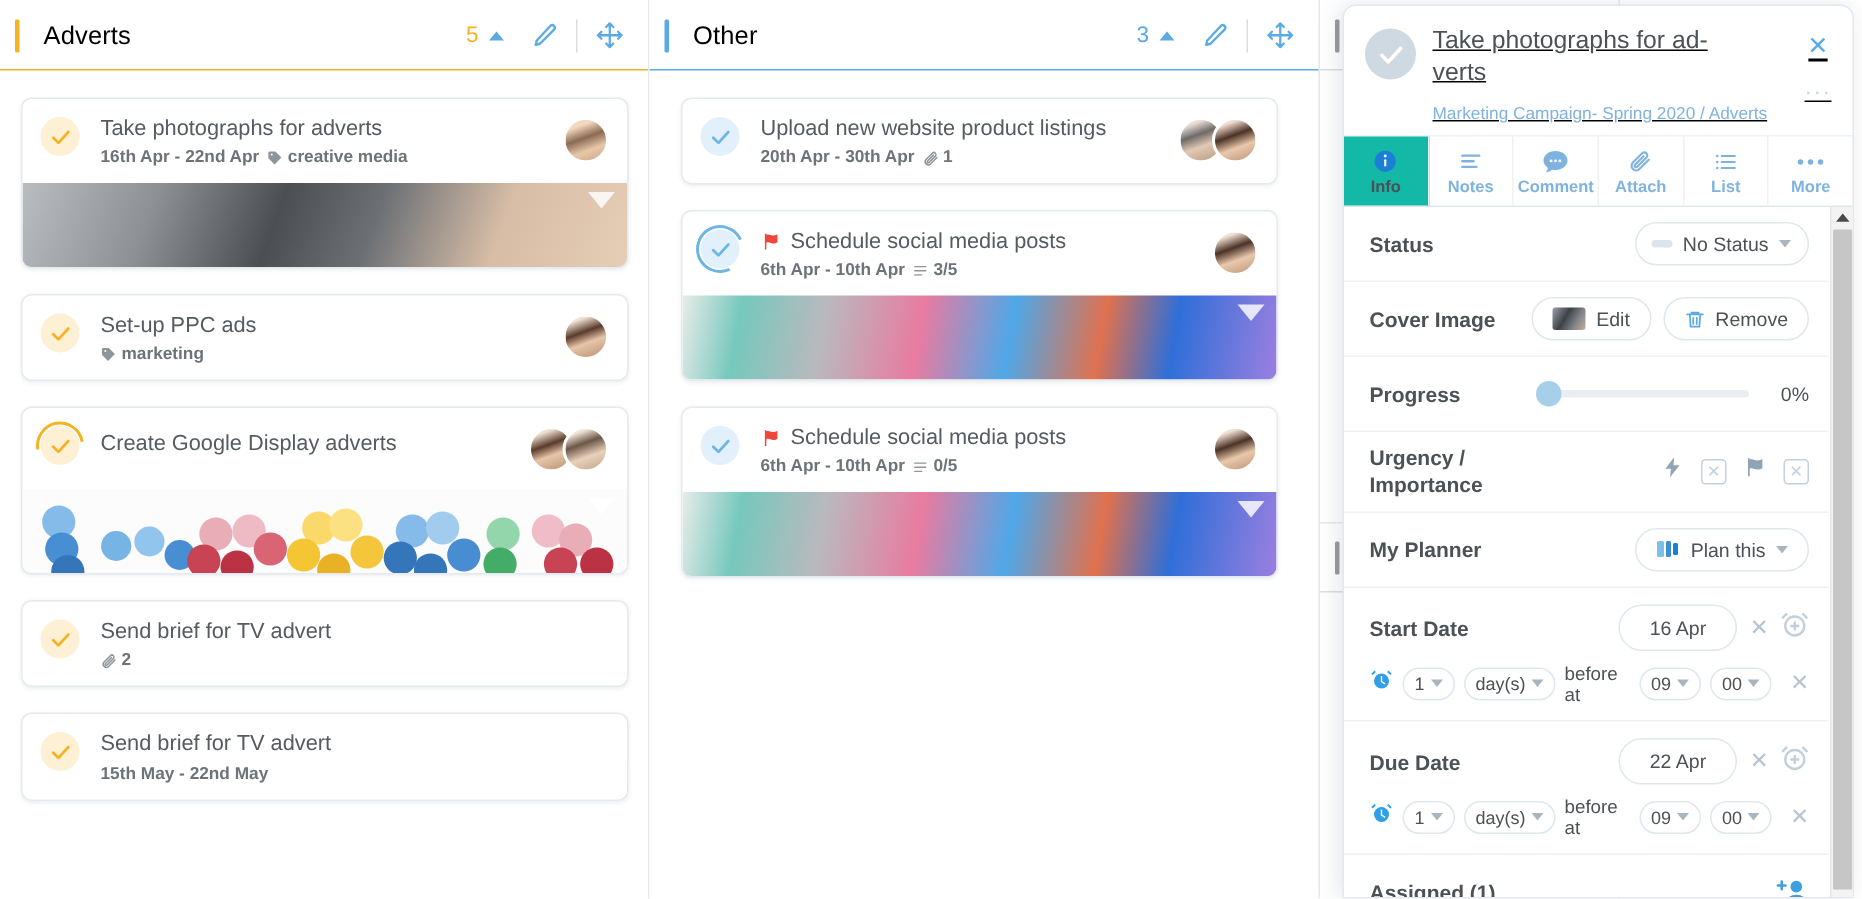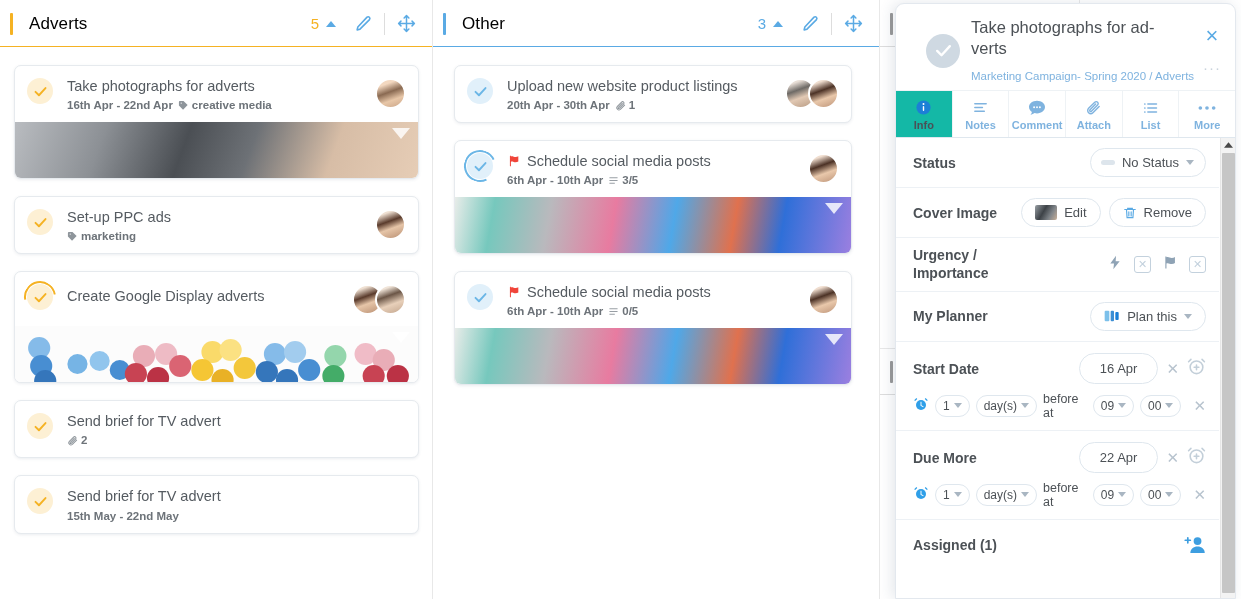--- a/index.html
+++ b/index.html
@@ -71,21 +71,21 @@
     border-top:11px solid rgba(255,255,255,.82);
   }
 
   
   .panel {
     position:absolute; left:895px; top:3px; width:341px; height:596px;
     background:#fff; border:1px solid #e3e8ee; border-radius:9px 9px 0 0;
     box-shadow:-3px 0 14px rgba(50,70,100,.13);
     overflow:hidden; display:flex; flex-direction:column;
   }
-  .panel-head { padding:13px 14px 8px 30px; display:flex; align-items:center; }
+  .panel-head { padding:13px 14px 8px 14px; display:flex; align-items:flex-start;text-decoration:underline; }
   .panel-chk { width:34px;height:34px;border-radius:50%;background:#cfd9e2;display:flex;align-items:center;justify-content:center;flex:0 0 auto;margin-top:2px; }
   .panel-chk svg { width:19px;height:19px; }
   .panel-head-text { flex:1 1 auto; padding-left:11px; padding-right:4px; min-width:0; }
   .panel-title { font-size:16.5px; color:#4c5156; line-height:1.28; }
   .panel-breadcrumb { font-size:11.5px; color:#7fb3df; margin-top:11px; }
   .panel-head-actions { flex:0 0 auto; display:flex; flex-direction:column; align-items:center; gap:12px; padding-top:2px; }
   .close-x { color:#5aaae4; font-size:22px; line-height:1; cursor:pointer; font-weight:300; }
   .dots-h { color:#c9d3dc; font-size:15px; letter-spacing:1px; cursor:pointer; }
 
   .tabs { display:flex; border-top:1px solid #eef2f5; border-bottom:1px solid #dfe7ee; }
@@ -545,20 +545,29 @@
           </span>
           <span class="pill">
             <svg width="14" height="14" viewBox="0 0 24 24" fill="none" stroke="#5aaae4" stroke-width="2" stroke-linecap="round">
                 <path d="M3 6h18M8 6V4h8v2M6 6l1 14h10l1-14M10 10v7M14 10v7"></path>
               </svg>
             <span>Remove</span>
           </span>
         </div>
       </div>
 
+      <div class="p-row">
+        <div class="p-label">Progress</div>
+        <div class="slider-wrap">
+          <span class="slider-track">
+            <span class="slider-knob"></span>
+          </span>
+          <span class="pct">0%</span>
+        </div>
+      </div>
 
       <div class="p-row">
         <div class="p-label" style="white-space:pre-line;">Urgency /
 Importance</div>
         <div class="ui-icons">
           <span>
             <svg width="16" height="17" viewBox="0 0 24 24" fill="#8fa3b5">
                 <path d="M13.5 2L5 13.5h5.5L9.5 22 19 10h-6l.5-8z"></path>
               </svg>
           </span>
@@ -622,21 +631,21 @@
           <span class="caret-sm"></span>
         </span>
         <span class="pill sm">
           <span>00</span>
           <span class="caret-sm"></span>
         </span>
         <span class="x-btn" style="margin-left:6px;">✕</span>
       </div>
 
       <div class="p-row" style="border-bottom:none;padding-bottom:4px;">
-        <div class="p-label">Due More</div>
+        <div class="p-label">Due Date</div>
         <div class="p-right">
           <span class="pill" style="padding:7px 20px;">22 Apr</span>
           <span class="x-btn">✕</span>
           <span>
             <svg width="19" height="19" viewBox="0 0 24 24" fill="none" stroke="#c3cfd9" stroke-width="2">
                 <circle cx="12" cy="13" r="8"></circle>
                 <path d="M5 3L2 6M19 3l3 3M12 10v6M9 13h6" stroke-linecap="round"></path>
               </svg>
           </span>
         </div>

